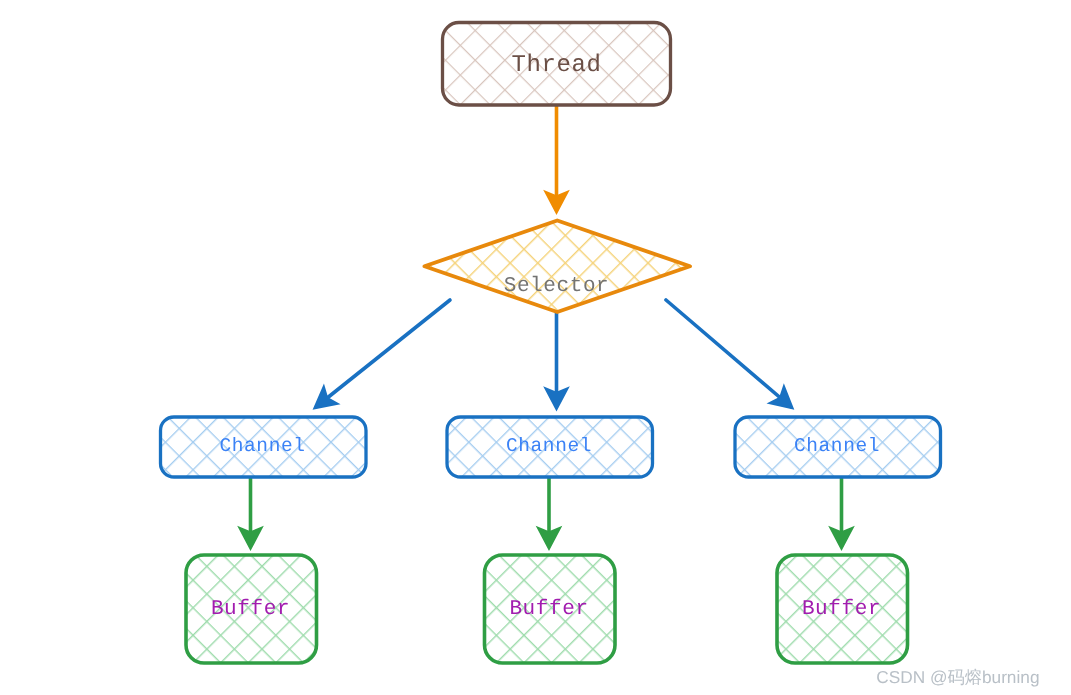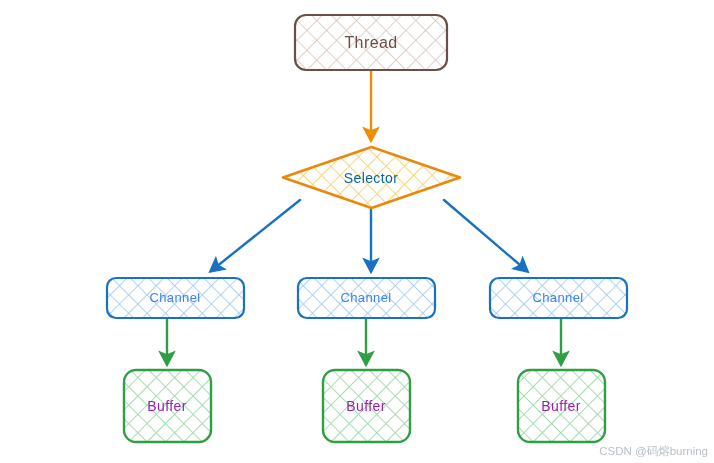--- a/index.html
+++ b/index.html
@@ -17,43 +17,44 @@
   #canvas {
     position: absolute;
     inset: 0;
     width: 714px;
     height: 463px;
   }
   .node-label {
     position: absolute;
     pointer-events: none;
     white-space: nowrap;
-    font-family: Liberation Sans, sans-serif;
+    font-family: Liberation Mono, monospace;
     transform: translate(-50%, -50%);
     letter-spacing: 0.4px;
   }
   #label-thread {
     font-size: 16px;
     color: #6b4f46;
   }
   #label-selector {
     font-size: 14px;
-    color: #0369a1;
+    color: #737373;
+    margin-top: 13px;
   }
   .label-channel {
     font-size: 13px;
     color: #3b82f6;
   }
   .label-buffer {
     font-size: 14px;
     color: #a21caf;
   }
   #watermark {
     position: absolute;
-    right: 6px;
+    right: 21px;
     bottom: 4px;
     font-size: 11.5px;
     color: #b9c0c7;
     font-family: "Liberation Sans", sans-serif;
     white-space: nowrap;
   }
 </style>
 </head>
 <body>
 

